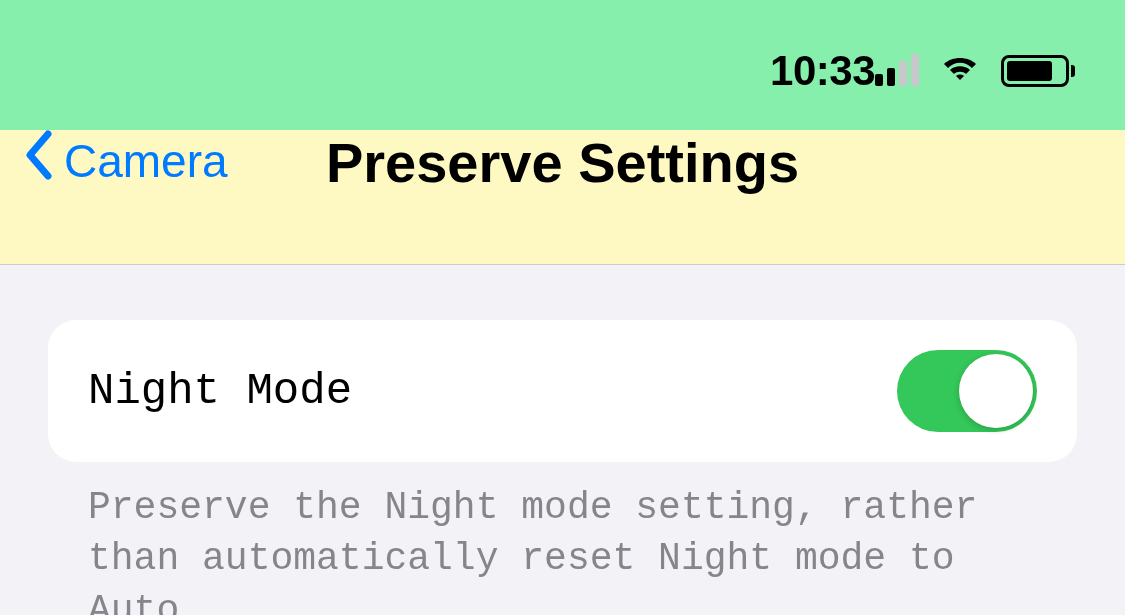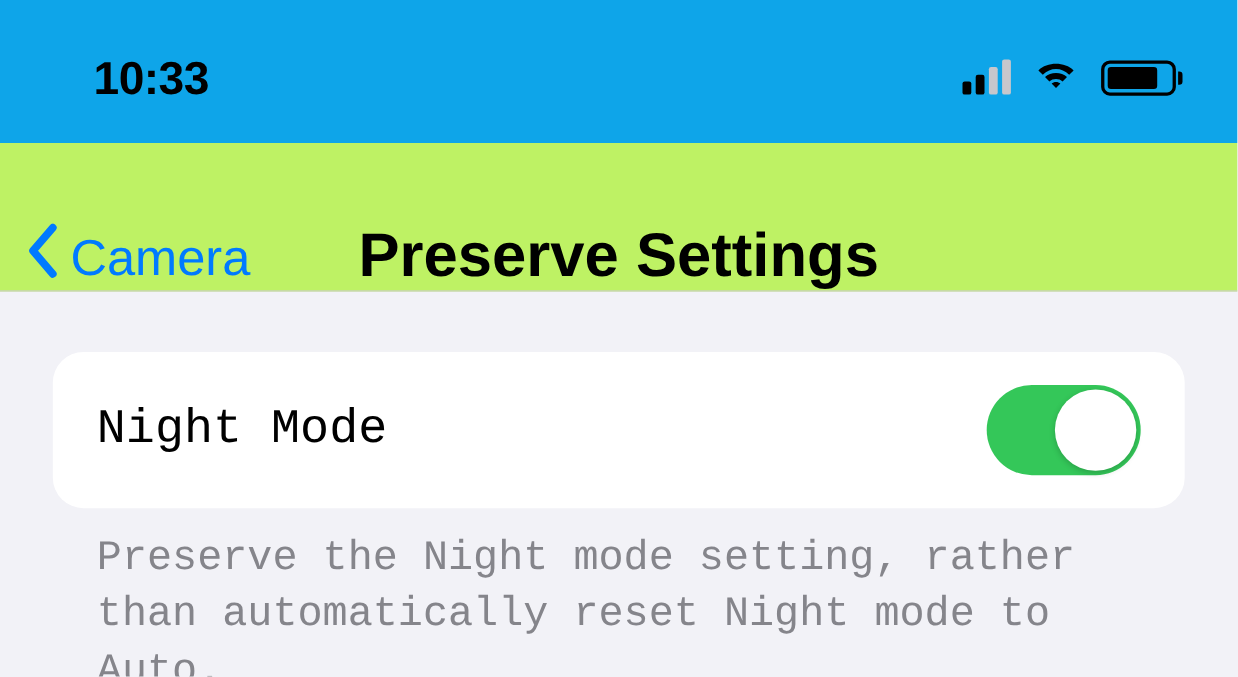--- a/index.html
+++ b/index.html
@@ -13,23 +13,23 @@
       height: 615px;
       font-family: -apple-system, BlinkMacSystemFont, "Helvetica Neue", Helvetica, Arial, sans-serif;
       background: #f2f2f7;
       overflow: hidden;
     }
     
     .status-bar {
       height: 130px;
       display: flex;
       align-items: center;
-      justify-content: space-between;
+      justify-content: flex-end;
       padding: 12px 50px 0 85px;
-      background: #0ea5e9;
+      background: #86efac;
     }
     
     .status-time {
       font-size: 42px;
       font-weight: 600;
       color: #000;
       letter-spacing: -0.5px;
     }
     
     .status-icons {
@@ -84,23 +84,23 @@
     .battery-tip {
       width: 4px;
       height: 12px;
       background: #000;
       border-radius: 0 3px 3px 0;
       margin-left: 2px;
     }
     
     .nav-bar {
       height: 135px;
-      background: #bef264;
-      display: flex;
-      align-items: flex-end;
+      background: #fef9c3;
+      display: flex;
+      align-items: flex-start;
       padding: 0 22px;
       border-bottom: 1px solid #cccccc;
       position: relative;
     }
     
     .back-button {
       display: flex;
       align-items: center;
       gap: 6px;
       color: #007aff;

